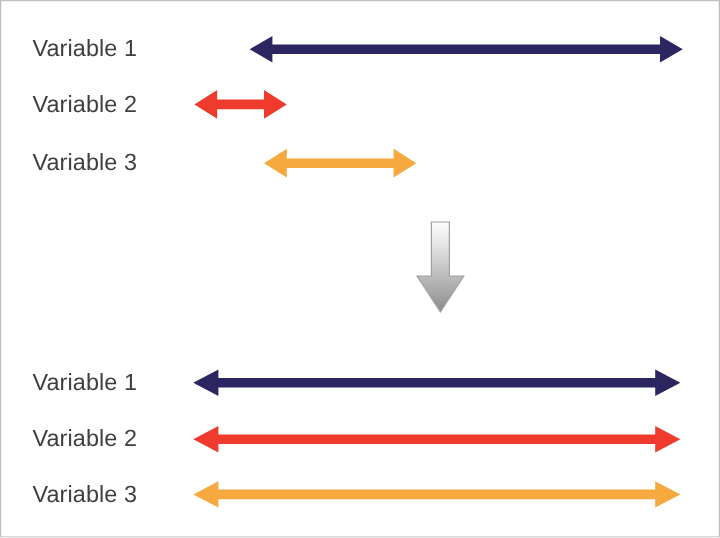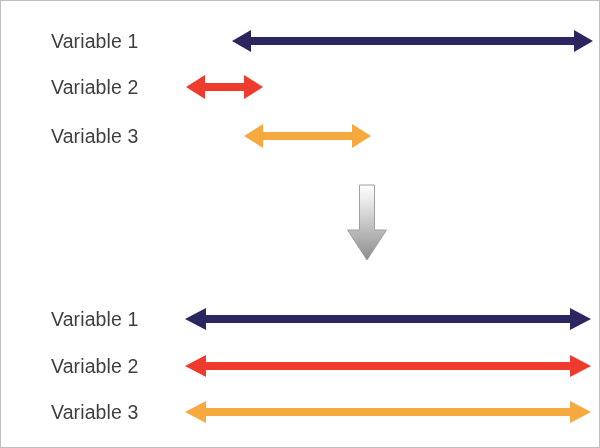--- a/index.html
+++ b/index.html
@@ -17,21 +17,20 @@
     height: 448px;
     background: #ffffff;
     border: 1px solid #bfbfbf;
     box-sizing: border-box;
     overflow: hidden;
   }
   .panel {
     position: absolute;
     left: 0;
     width: 529px;
-    margin-left: 24px;
   }
   #panel-before { top: 0; height: 175px; }
   #panel-after  { top: 285px; height: 163px; }
 
   .var-row {
     position: absolute;
     left: 0;
     width: 600px;
     height: 46px;
   }

